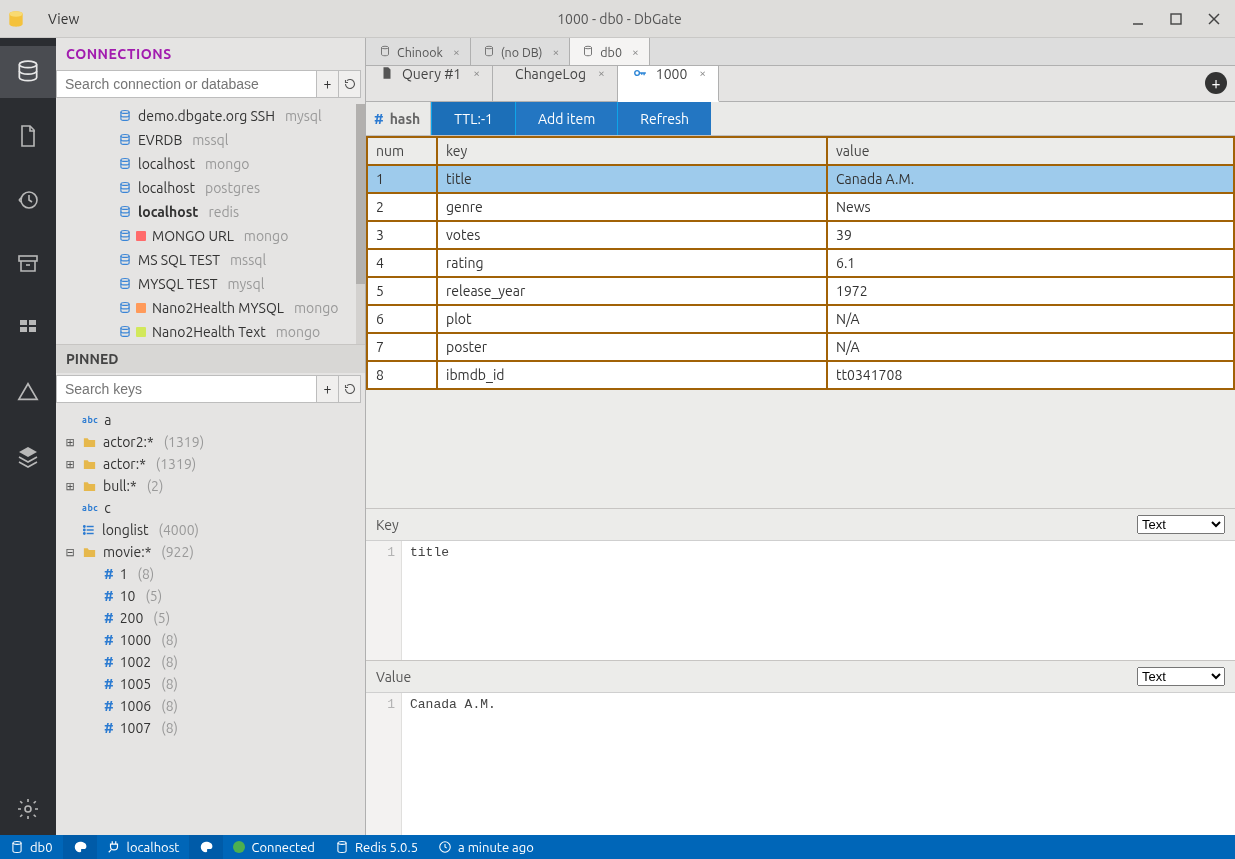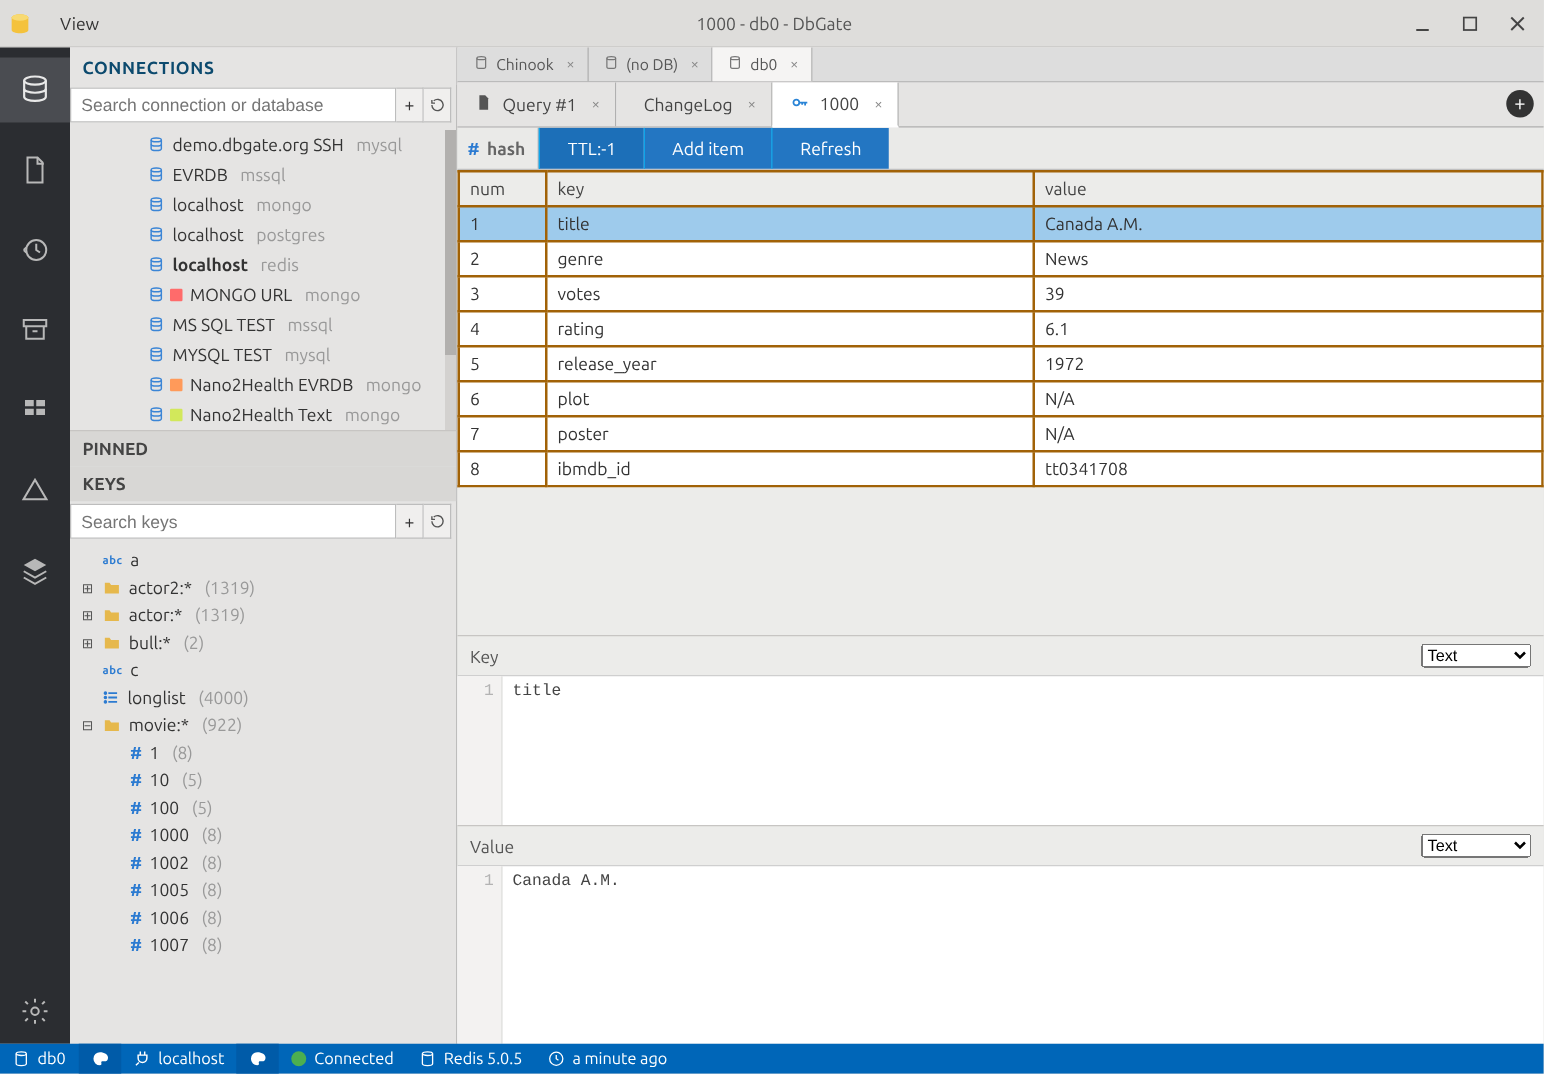--- a/index.html
+++ b/index.html
@@ -57,21 +57,21 @@
   .activity-bar .ab.active { background:#4a4c51; color:#fff; }
   .activity-bar .spacer { flex:1; }
 
   
   .side-panel {
     width:310px; background:var(--panel); display:flex; flex-direction:column;
     border-right:1px solid var(--border);
     min-height:0;
   }
   .sp-head {
-    padding:8px 10px 6px; font-weight:bold; letter-spacing:.5px; color:#0c4a6e;
+    padding:8px 10px 6px; font-weight:bold; letter-spacing:.5px; color:#a21caf;
     background:var(--panel); 
   }
   .sp-search {
     display:flex; padding:2px 4px 6px 0; gap:0; align-items:center;
   }
   .sp-search input {
     flex:1; height:28px; padding:2px 8px;
     border:1px solid #bdbdbd; background:#fff; font-size:14px; color:#555;
   }
   .sp-search .mini-btn {
@@ -132,21 +132,21 @@
   }
   .tab-strip-outer .otab.active { background:#f5f4f3; }
   .tab-close { color:#888; font-size:12px; margin-left:4px;}
   .tab-spacer { flex:1;}
 
   .tab-strip {
     height:36px; background:var(--tab-bg); display:flex; align-items:stretch; border-bottom:1px solid var(--tab-border);
     position:relative;
   }
   .tab-strip .tab {
-    display:flex; align-items:center; gap:8px; padding:0 12px 0 14px; border-right:1px solid var(--tab-border);
+    display:flex; align-items:flex-start; gap:8px; padding:0 12px 0 14px; border-right:1px solid var(--tab-border);
     color:#444; font-size:14px; cursor:default; background:#e5e4e3;
   }
   .tab-strip .tab.active { background:#fff; border-bottom:2px solid #fff; margin-bottom:-1px;}
   .tab .dot { width:10px; height:10px; border-radius:2px; }
   .add-circle {
     position:absolute; right:8px; top:6px; width:22px; height:22px; border-radius:50%;
     background:#333; color:#fff; display:flex; align-items:center; justify-content:center; font-size:16px; cursor:default;
   }
 
   
@@ -407,42 +407,41 @@
         </div>
         <div class="conn-row">
           <span class="db-icon">
             <svg width="14" height="14" viewBox="0 0 24 24" fill="none" stroke="#3b85d6" stroke-width="2">
               <ellipse cx="12" cy="5" rx="7" ry="2.5"></ellipse>
               <path d="M5 5v6c0 1.4 3.1 2.5 7 2.5s7-1.1 7-2.5V5"></path>
               <path d="M5 11v6c0 1.4 3.1 2.5 7 2.5s7-1.1 7-2.5v-6"></path>
             </svg>
           </span>
           <span class="sq" style="background:#ff9a5a"></span>
-          <span class="name">Nano2Health EVRDB</span>
+          <span class="name">Nano2Health MYSQL</span>
           <span class="eng">mongo</span>
         </div>
         <div class="conn-row">
           <span class="db-icon">
             <svg width="14" height="14" viewBox="0 0 24 24" fill="none" stroke="#3b85d6" stroke-width="2">
               <ellipse cx="12" cy="5" rx="7" ry="2.5"></ellipse>
               <path d="M5 5v6c0 1.4 3.1 2.5 7 2.5s7-1.1 7-2.5V5"></path>
               <path d="M5 11v6c0 1.4 3.1 2.5 7 2.5s7-1.1 7-2.5v-6"></path>
             </svg>
           </span>
           <span class="sq" style="background:#d2e85b"></span>
           <span class="name">Nano2Health Text</span>
           <span class="eng">mongo</span>
         </div>
         <div class="fake-scroll">
           <div class="thumb"></div>
         </div>
     </div>
 
     <div class="pinned-head">PINNED</div>
-    <div class="keys-head">KEYS</div>
     <div class="sp-search">
       <input placeholder="Search keys" style="">
       <div class="mini-btn">+</div>
       <div class="mini-btn">
         <svg width="12" height="12" viewBox="0 0 24 24" fill="none" stroke="#555" stroke-width="2.2">
             <path d="M3 12a9 9 0 1 0 3-6.7"></path>
             <path d="M3 4v5h5"></path>
           </svg>
       </div>
     </div>
@@ -515,21 +514,21 @@
             <span class="lbl">1</span>
             <span class="cnt">(8)</span>
           </div>
           <div class="tree-row indent2" style="padding-left: 48px;">
             <span class="tico hash">#</span>
             <span class="lbl">10</span>
             <span class="cnt">(5)</span>
           </div>
           <div class="tree-row indent2" style="padding-left: 48px;">
             <span class="tico hash">#</span>
-            <span class="lbl">100</span>
+            <span class="lbl">200</span>
             <span class="cnt">(5)</span>
           </div>
           <div class="tree-row indent2" style="padding-left: 48px;">
             <span class="tico hash">#</span>
             <span class="lbl">1000</span>
             <span class="cnt">(8)</span>
           </div>
           <div class="tree-row indent2" style="padding-left: 48px;">
             <span class="tico hash">#</span>
             <span class="lbl">1002</span>

